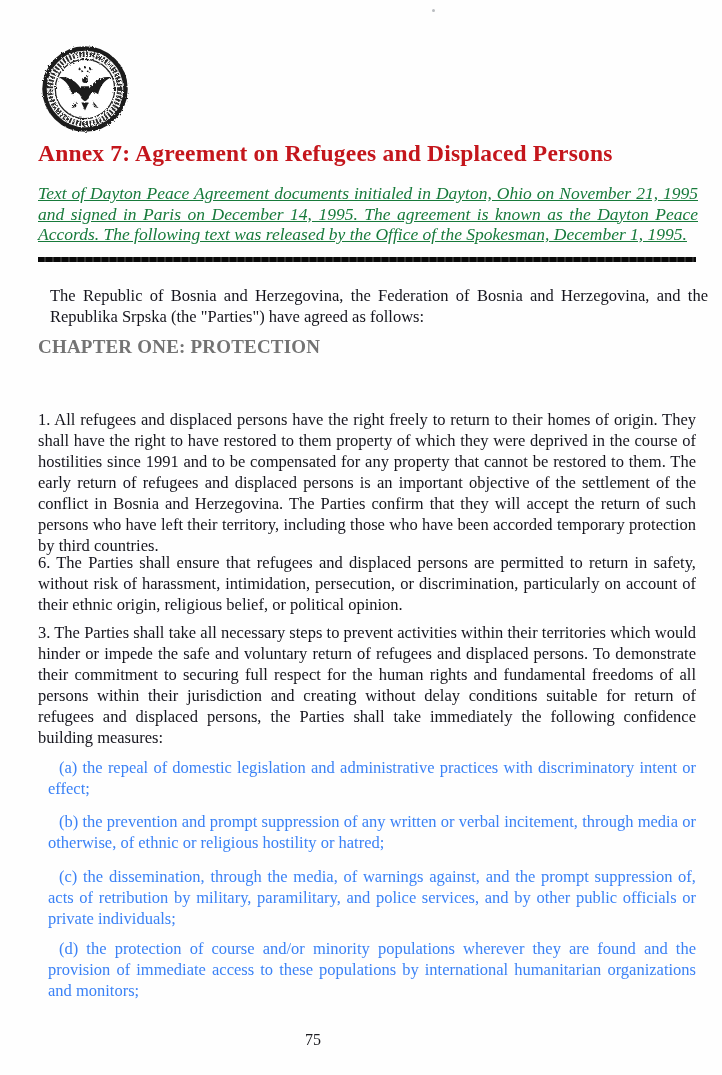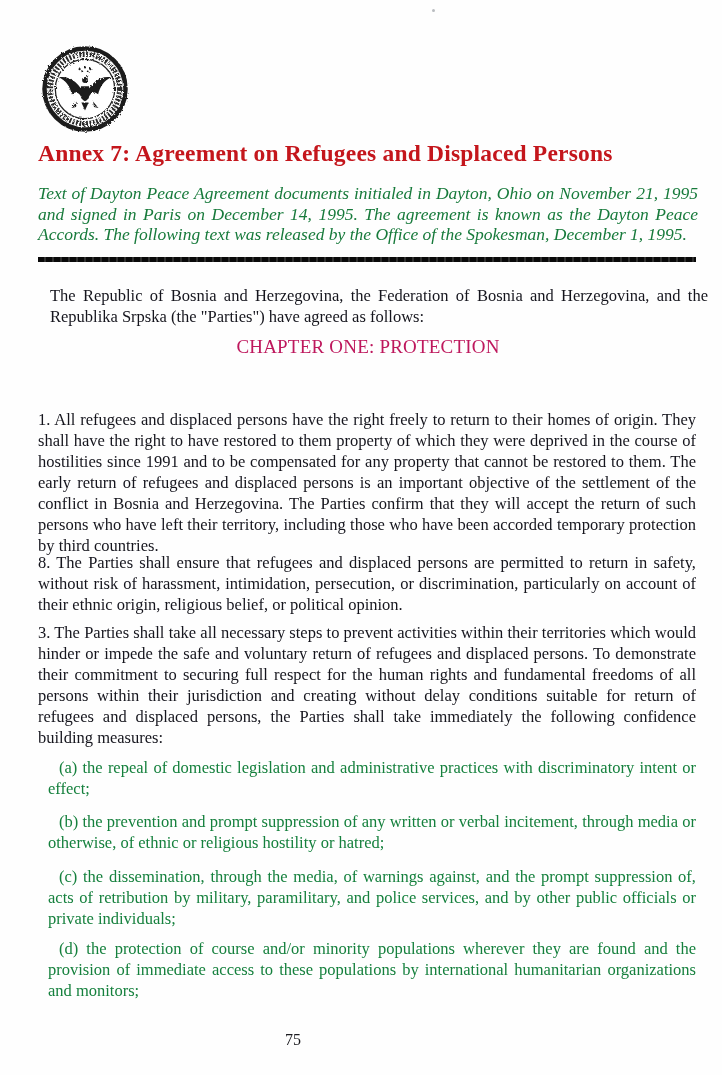--- a/index.html
+++ b/index.html
@@ -22,57 +22,56 @@
     width: 90px; height: 90px;
   }
   .title {
     position: absolute; top: 139px; left: 38px; width: 660px;
     font-size: 23.5px; font-weight: bold; color: #c4161c;
     letter-spacing: 0.2px; line-height: 28px;
   }
   .intro {
     position: absolute; top: 183px; left: 38px; width: 660px;
     font-size: 17.5px; font-style: italic; color: #177a3b;
-    line-height: 20.5px; text-align: justify;
+    line-height: 20.5px; text-align: justify; text-decoration: underline;
   }
   .rule {
     position: absolute; top: 257px; left: 38px; width: 658px; height: 5px;
     background: repeating-linear-gradient(90deg, #0a0a0a 0 6px, #30302f 6px 8px);
   }
   .body-block {
     position: absolute; left: 38px; width: 658px;
     font-size: 16.5px; line-height: 21px; text-align: justify;
     color: #15151d;
   }
   .preamble { top: 285px; margin-left: 12px; }
   .chapter {
     position: absolute; top: 336px; left: 38px; width: 660px;
-    font-size: 19px; font-weight: normal; color: #be185d;
+    font-size: 19px; font-weight: bold; color: #737373;
     letter-spacing: 0.2px;
-    text-align: center;
   }
   .article {
     position: absolute; top: 372px; left: 38px; width: 660px;
     font-size: 16.5px; font-weight: bold; color: #31318f;
   }
   .p1 { top: 409px; }
   .p2 { top: 552px; }
   .p3 { top: 622px; }
   .clause {
     position: absolute; left: 48px; width: 648px;
     font-size: 16.5px; line-height: 21px; text-align: justify;
-    text-indent: 11px; color: #15803d;
+    text-indent: 11px; color: #3b82f6;
   }
   .ca { top: 757px; }
   .cb { top: 811px; }
   .cc { top: 866px; }
   .cd { top: 938px; }
   .pageno {
     position: absolute; top: 1031px; left: 0; width: 586px;
-    text-align: center; font-size: 16px; color: #1a1a1f;
+    text-align: center; font-size: 16px; color: #1a1a1f; padding-left: 20px;
   }
 </style>
 </head>
 <body>
 
 <div class="page">
 
   <div class="speck"></div>
 
   <div class="seal">
@@ -111,21 +110,21 @@
   <div class="intro">Text of Dayton Peace Agreement documents initialed in Dayton, Ohio on November 21, 1995 and signed in Paris on December 14, 1995. The agreement is known as the Dayton Peace Accords. The following text was released by the Office of the Spokesman, December 1, 1995.</div>
 
   <div class="rule"></div>
 
   <div class="body-block preamble">The Republic of Bosnia and Herzegovina, the Federation of Bosnia and Herzegovina, and the Republika Srpska (the "Parties") have agreed as follows:</div>
 
   <div class="chapter">CHAPTER ONE: PROTECTION</div>
 
 
   <div class="body-block p1">1. All refugees and displaced persons have the right freely to return to their homes of origin. They shall have the right to have restored to them property of which they were deprived in the course of hostilities since 1991 and to be compensated for any property that cannot be restored to them. The early return of refugees and displaced persons is an important objective of the settlement of the conflict in Bosnia and Herzegovina. The Parties confirm that they will accept the return of such persons who have left their territory, including those who have been accorded temporary protection by third countries.</div>
-  <div class="body-block p2">8. The Parties shall ensure that refugees and displaced persons are permitted to return in safety, without risk of harassment, intimidation, persecution, or discrimination, particularly on account of their ethnic origin, religious belief, or political opinion.</div>
+  <div class="body-block p2">6. The Parties shall ensure that refugees and displaced persons are permitted to return in safety, without risk of harassment, intimidation, persecution, or discrimination, particularly on account of their ethnic origin, religious belief, or political opinion.</div>
   <div class="body-block p3">3. The Parties shall take all necessary steps to prevent activities within their territories which would hinder or impede the safe and voluntary return of refugees and displaced persons. To demonstrate their commitment to securing full respect for the human rights and fundamental freedoms of all persons within their jurisdiction and creating without delay conditions suitable for return of refugees and displaced persons, the Parties shall take immediately the following confidence building measures:</div>
 
   <div class="clause ca">(a) the repeal of domestic legislation and administrative practices with discriminatory intent or effect;</div>
   <div class="clause cb">(b) the prevention and prompt suppression of any written or verbal incitement, through media or otherwise, of ethnic or religious hostility or hatred;</div>
   <div class="clause cc">(c) the dissemination, through the media, of warnings against, and the prompt suppression of, acts of retribution by military, paramilitary, and police services, and by other public officials or private individuals;</div>
   <div class="clause cd">(d) the protection of course and/or minority populations wherever they are found and the provision of immediate access to these populations by international humanitarian organizations and monitors;</div>
 
   <div class="pageno">75</div>
 
 </div>

